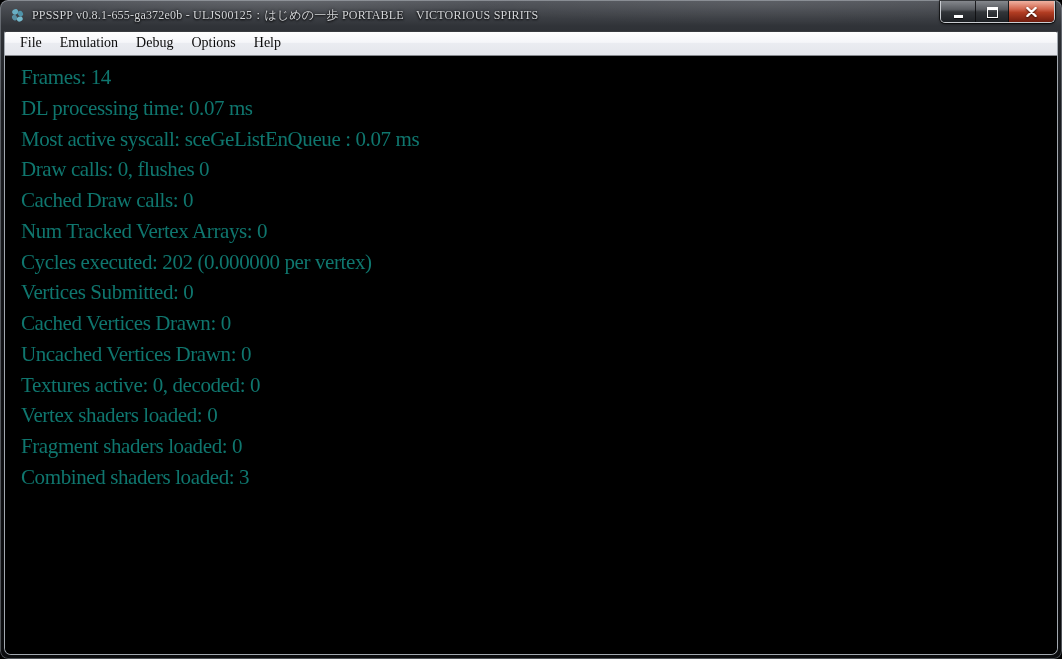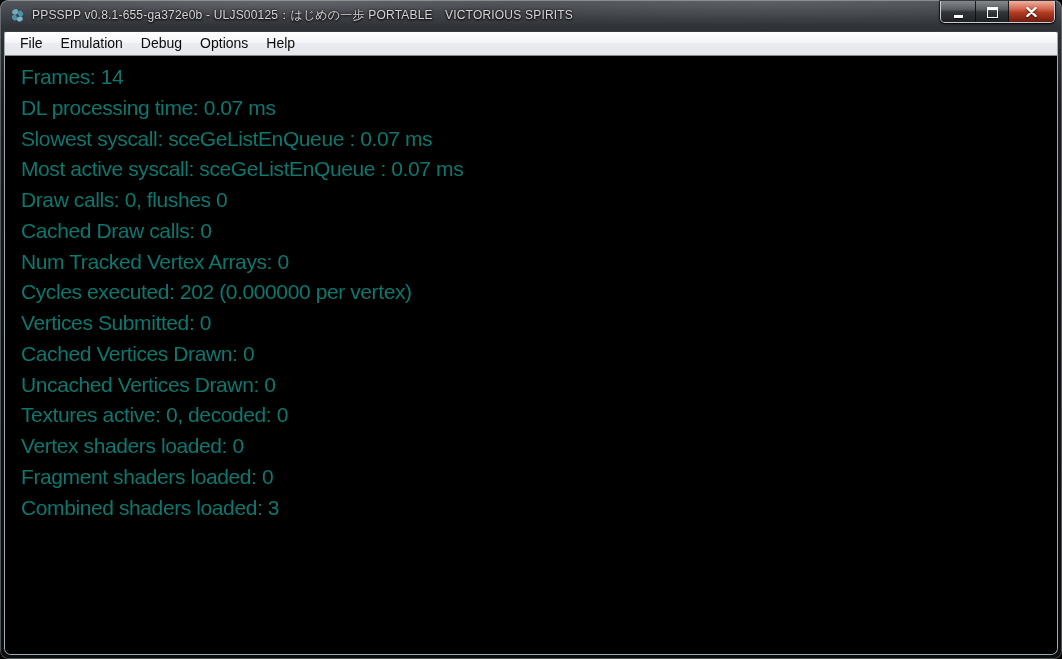--- a/index.html
+++ b/index.html
@@ -7,20 +7,21 @@
 
   
   .window{
     position:relative;width:1062px;height:659px;box-sizing:border-box;
     border-radius:8px;overflow:hidden;
     background:
       radial-gradient(ellipse 340px 26px at 26% 0px, rgba(255,255,255,0.10), rgba(255,255,255,0) 70%),
       radial-gradient(ellipse 420px 30px at 72% 4px, rgba(255,255,255,0.06), rgba(255,255,255,0) 70%),
       linear-gradient(180deg,#54575d 0%,#303338 4%,#1b1d21 16%,#101114 55%,#0b0c0e 100%);
     box-shadow:inset 0 0 0 1px rgba(150,156,164,0.50), inset 0 1px 0 rgba(255,255,255,0.22);
+    font-family:Liberation Serif, serif;
   }
 
   
   .titlebar{position:absolute;top:0;left:0;right:0;height:31px;display:flex;align-items:center;padding-left:9px;box-sizing:border-box;}
   .app-icon{width:17px;height:17px;margin-right:6px;flex:0 0 auto;}
   .title-text{
     font-size:12px;color:#d4d6d9;white-space:nowrap;letter-spacing:0.2px;
     text-shadow:0 1px 2px rgba(0,0,0,0.95), 0 0 3px rgba(0,0,0,0.8);
   }
 
@@ -107,21 +108,20 @@
         <div>Emulation</div>
         <div>Debug</div>
         <div>Options</div>
         <div>Help</div>
       </div>
 
     <div class="viewport">
       <div class="stats">
           <div>Frames: 14</div>
           <div>DL processing time: 0.07 ms</div>
-          <div>Slowest syscall: sceGeListEnQueue : 0.07 ms</div>
           <div>Most active syscall: sceGeListEnQueue : 0.07 ms</div>
           <div>Draw calls: 0, flushes 0</div>
           <div>Cached Draw calls: 0</div>
           <div>Num Tracked Vertex Arrays: 0</div>
           <div>Cycles executed: 202 (0.000000 per vertex)</div>
           <div>Vertices Submitted: 0</div>
           <div>Cached Vertices Drawn: 0</div>
           <div>Uncached Vertices Drawn: 0</div>
           <div>Textures active: 0, decoded: 0</div>
           <div>Vertex shaders loaded: 0</div>

